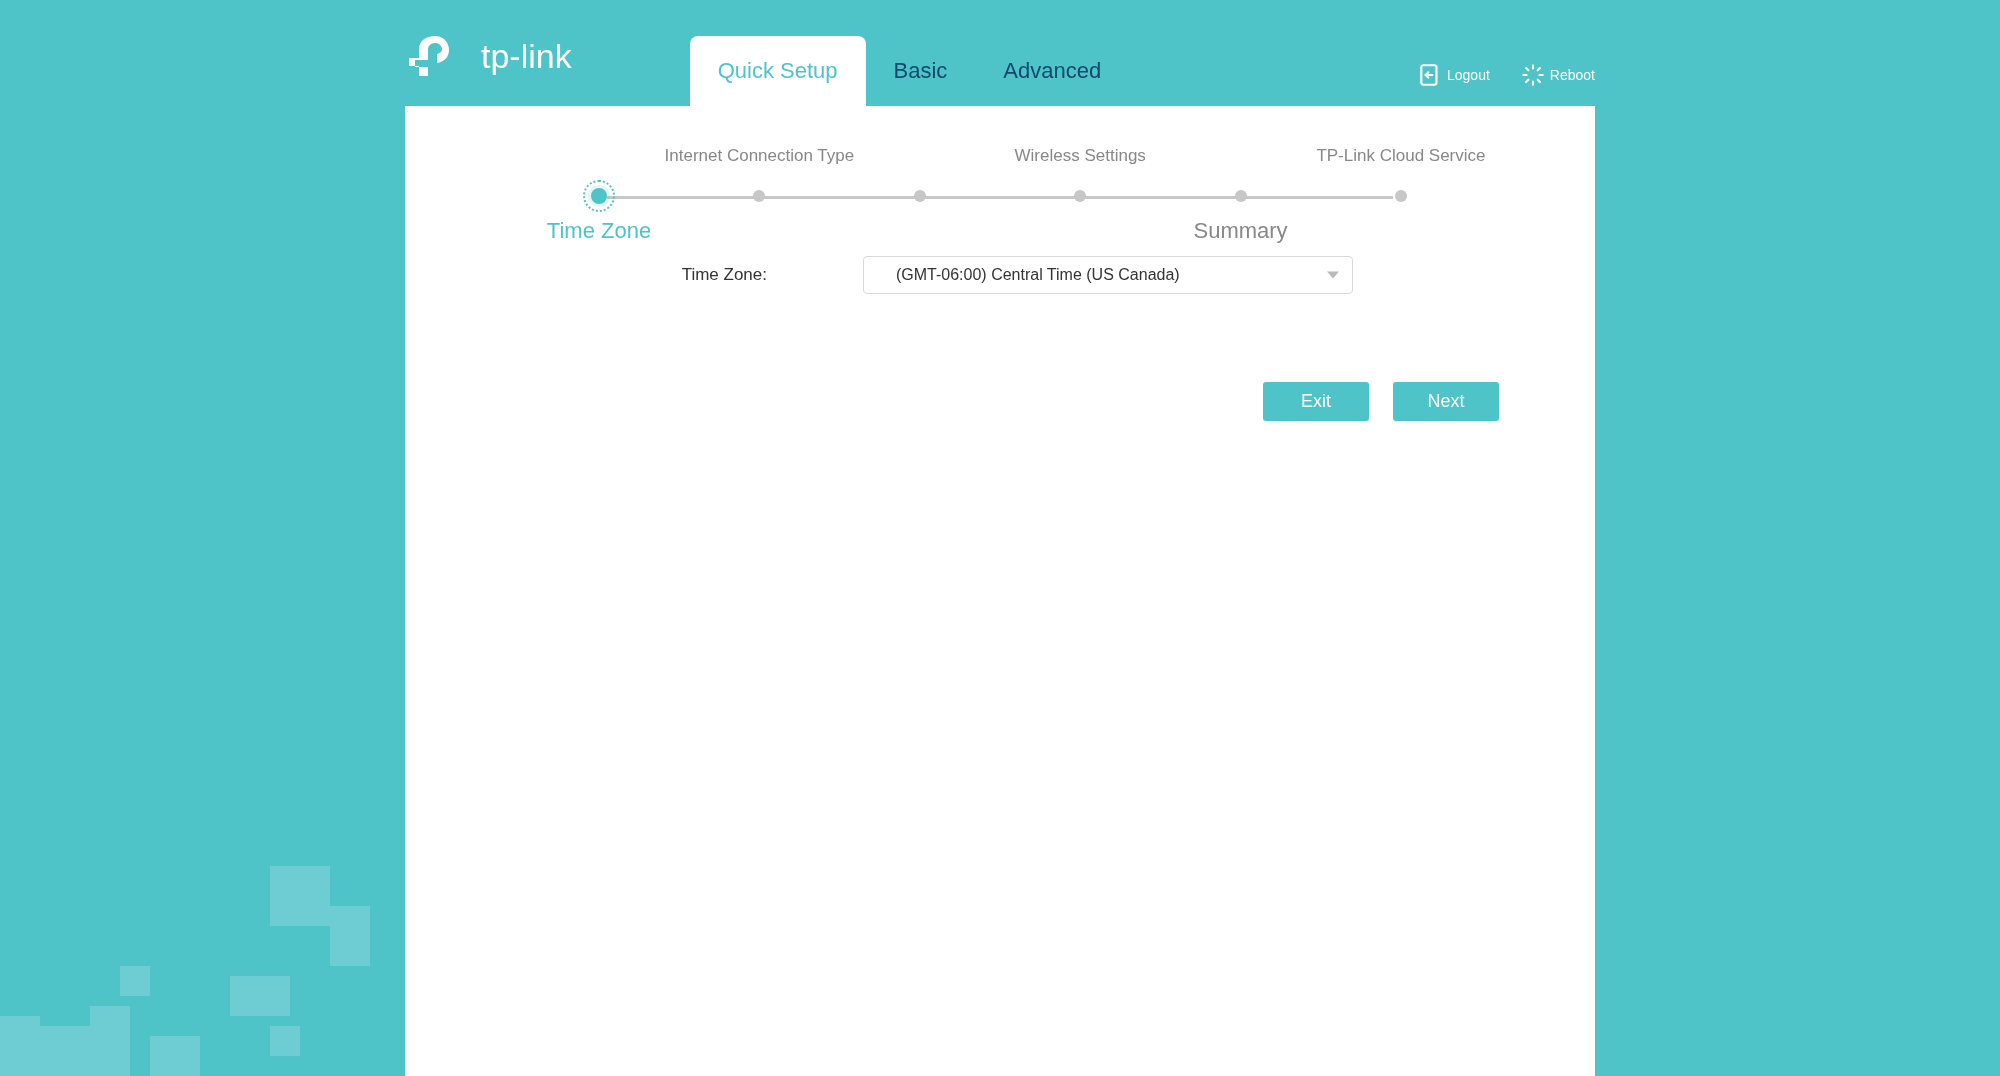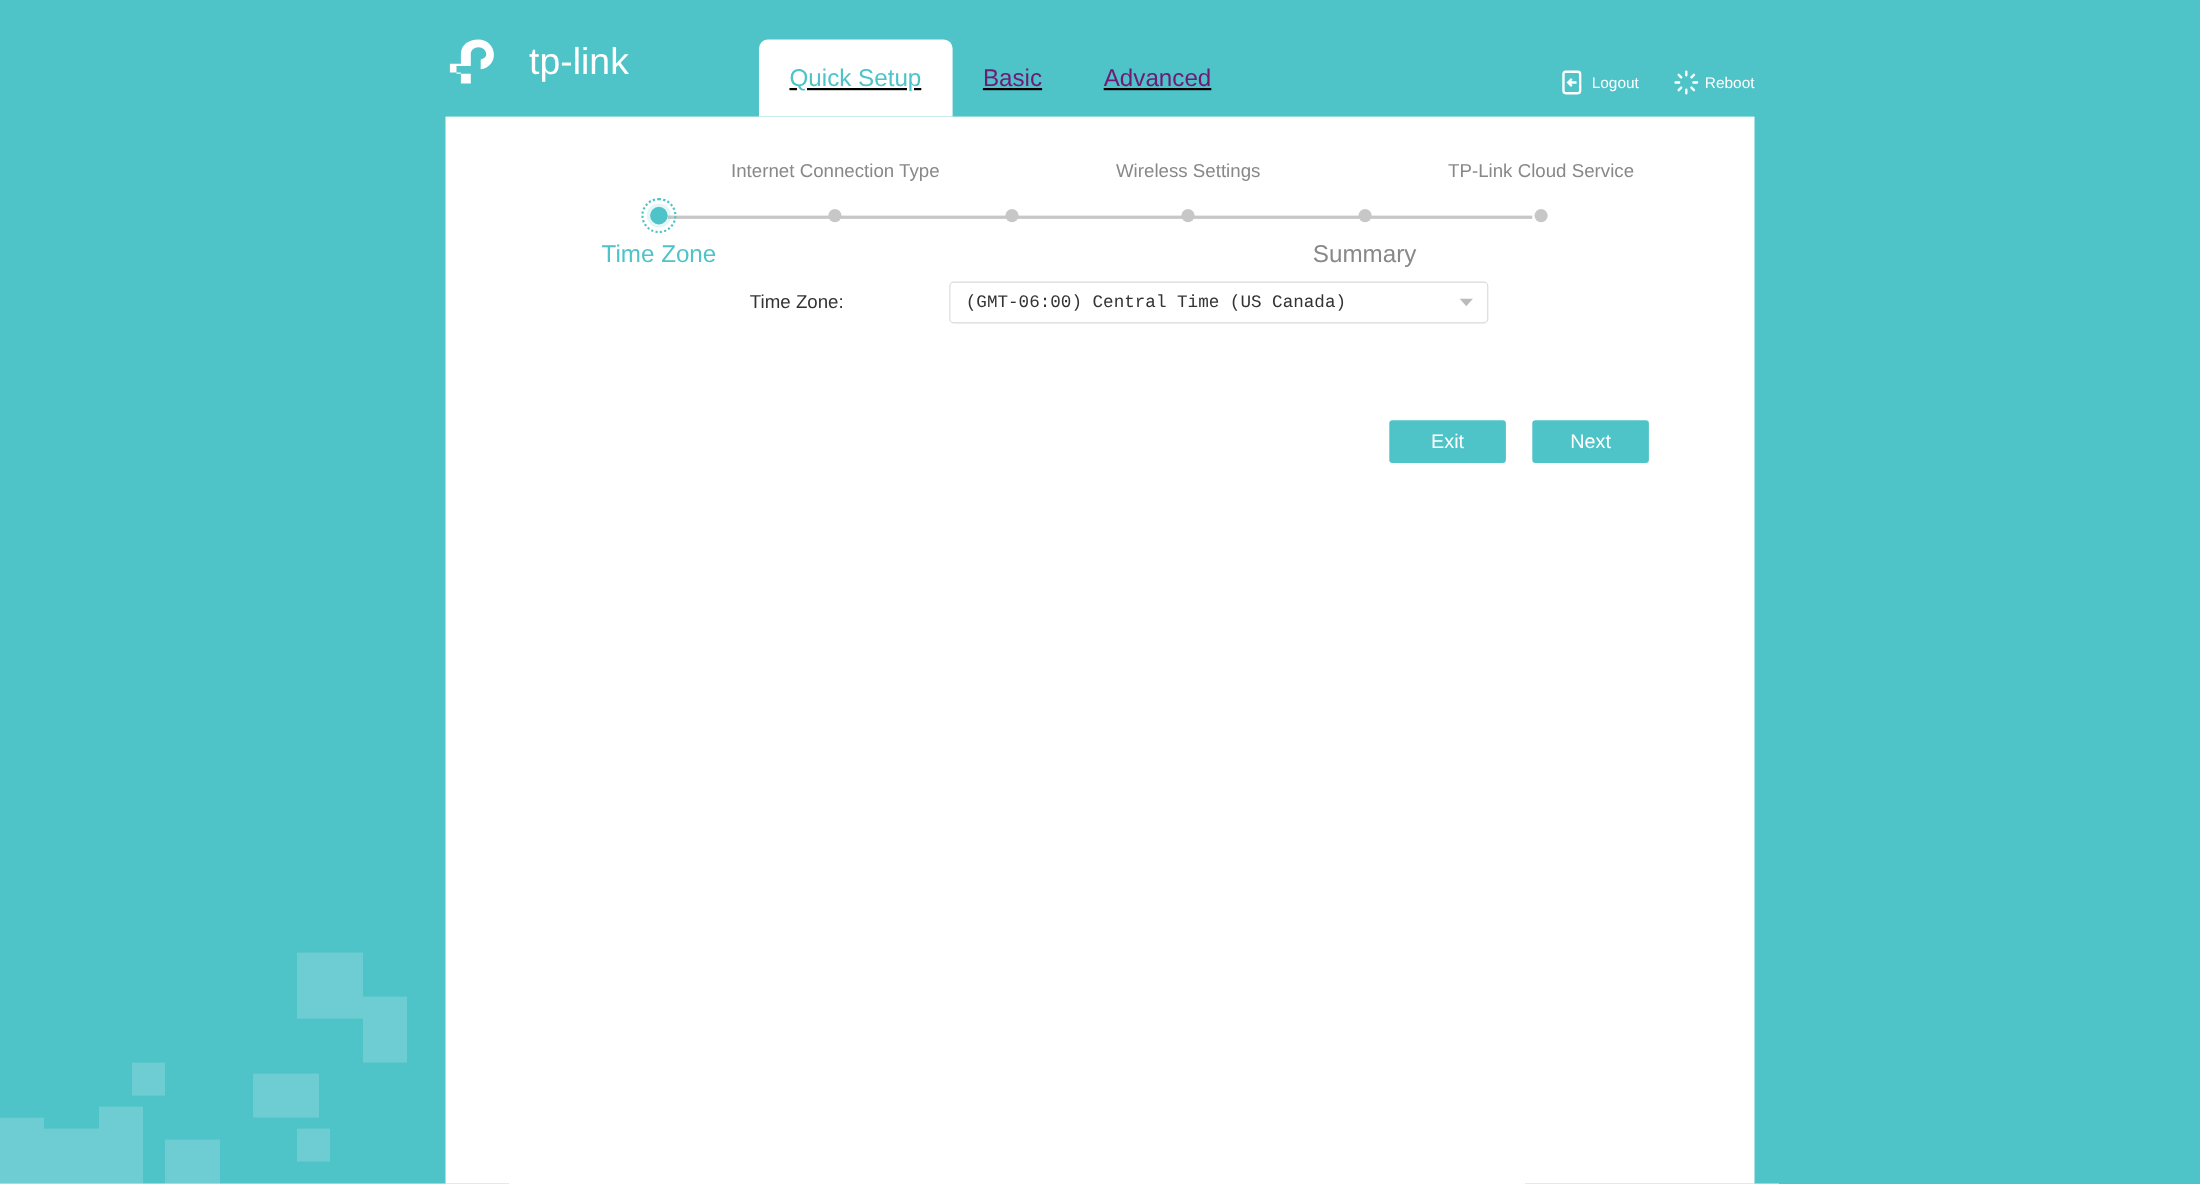--- a/index.html
+++ b/index.html
@@ -43,26 +43,25 @@
     font-weight: 400;
     margin-bottom: 26px;
     margin-right: 118px;
   }
   .logo svg { width: 48px; height: 48px; }
   .nav {
     display: flex;
     align-items: flex-start;
     gap: 0;
     margin-bottom: 0;
-    text-decoration: underline;
   }
   .nav-tab {
     padding: 22px 28px 22px;
     font-size: 22px;
-    color: #701a75;
+    color: #0c4a6e;
     cursor: pointer;
     border-radius: 8px 8px 0 0;
   }
   .nav-tab.active {
     background: #fff;
     color: #4ec3c8;
   }
   .header-actions {
     position: absolute;
     right: 0;
@@ -165,27 +164,26 @@
   .select-wrap {
     position: relative;
     width: 490px;
   }
   .select {
     width: 100%;
     height: 38px;
     border: 1px solid #d9d9d9;
     border-radius: 4px;
     background: #fff;
-    padding: 0 40px 0 14px;
+    padding: 0 40px 0 32px;
     font-size: 16px;
     color: #333;
     display: flex;
     align-items: center;
     cursor: pointer;
-    font-family: Liberation Mono, monospace;
   }
   .select-caret {
     position: absolute;
     right: 14px;
     top: 50%;
     transform: translateY(-50%);
     width: 0; height: 0;
     border-left: 6px solid transparent;
     border-right: 6px solid transparent;
     border-top: 7px solid #bbb;

